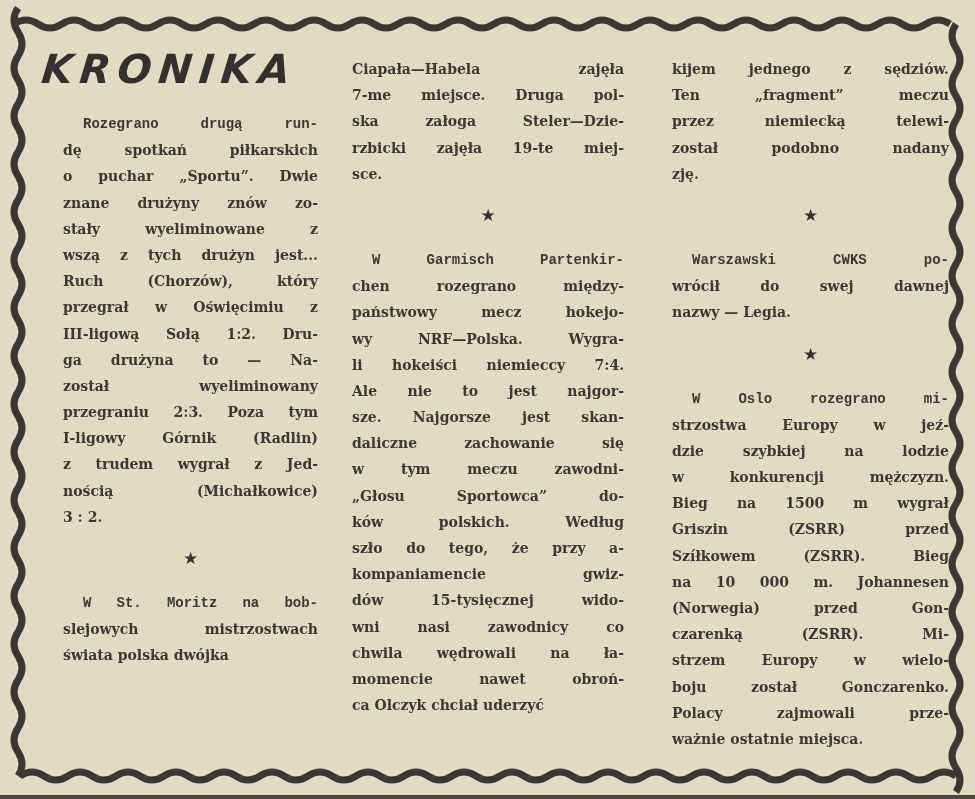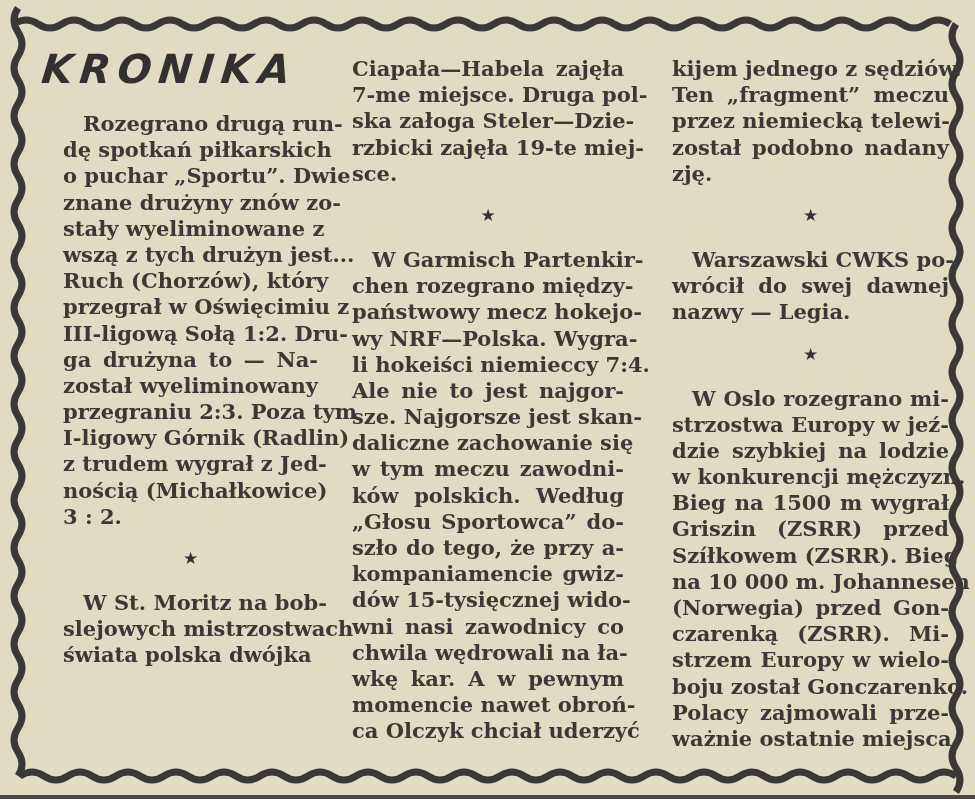--- a/index.html
+++ b/index.html
@@ -13,26 +13,26 @@
   .bottom-rule { position:absolute; left:0; right:0; bottom:0; height:4px; background:#4a4845; }
   svg.frame { position:absolute; left:0; top:0; }
   .col { position:absolute; top:0; }
   .title {
     position:absolute; left:42px; top:46px;
     font-family:"DejaVu Sans", sans-serif; font-weight:bold; font-style:italic;
     font-size:40px; letter-spacing:7px; color:#333130;
     transform:skewX(-6deg);
   }
   .para {
-    font-weight:bold; font-size:21px; line-height:26.2px; text-align:justify;
+    font-weight:bold; font-size:14px; line-height:26.2px; text-align:justify;
     color:#3b3835; margin:0;
   }
   .line { display:block; text-align:justify; text-align-last:justify; white-space:nowrap; height:26.2px; }
   .line.last { text-align-last:left; }
-  .line.indent { padding-left:20px; }
+  .line.indent { padding-left:20px;font-family:Liberation Mono, monospace; }
   .star { display:block; text-align:center; font-size:17px; color:#333; }
 </style>
 </head>
 <body>
 
 <div class="page">
   <svg class="frame" width="975" height="799">
     <path fill="none" stroke="#3a3836" stroke-width="7" stroke-linejoin="round" d="M14,24
          q12,-8 24,0 t24,0 t24,0 t24,0 t24,0 t24,0 t24,0 t24,0 t24,0 t24,0 t24,0 t24,0 t24,0 t24,0 t24,0 t24,0 t24,0 t24,0 t24,0 t24,0 t24,0 t24,0 t24,0 t24,0 t24,0 t24,0 t24,0 t24,0 t24,0 t24,0 t24,0 t24,0 t24,0 t24,0 t24,0 t24,0 t24,0 t24,0 t24,0
          M956,24
@@ -83,28 +83,27 @@
       <div class="para">
         <span class="line indent">W Garmisch Partenkir-</span>
         <span class="line">chen rozegrano między-</span>
         <span class="line">państwowy mecz hokejo-</span>
         <span class="line">wy NRF—Polska. Wygra-</span>
         <span class="line">li hokeiści niemieccy 7:4.</span>
         <span class="line">Ale nie to jest najgor-</span>
         <span class="line">sze. Najgorsze jest skan-</span>
         <span class="line">daliczne zachowanie się</span>
         <span class="line">w tym meczu zawodni-</span>
+        <span class="line">„Głosu Sportowca” do-</span>
         <span class="line">ków polskich. Według</span>
-        <span class="line">„Głosu Sportowca” do-</span>
         <span class="line">szło do tego, że przy a-</span>
         <span class="line">kompaniamencie gwiz-</span>
         <span class="line">dów 15-tysięcznej wido-</span>
         <span class="line">wni nasi zawodnicy co</span>
         <span class="line">chwila wędrowali na ła-</span>
-        <span class="line">wkę kar. A w pewnym</span>
         <span class="line">momencie nawet obroń-</span>
         <span class="line last">ca Olczyk chciał uderzyć</span>
       </div>
     </div>
   <div class="col" id="col2" style="left:655px; top:56px; width:277px;margin-left:17px;">
       <div class="para">
         <span class="line">kijem jednego z sędziów.</span>
         <span class="line">Ten „fragment” meczu</span>
         <span class="line">przez niemiecką telewi-</span>
         <span class="line">został podobno nadany</span>

